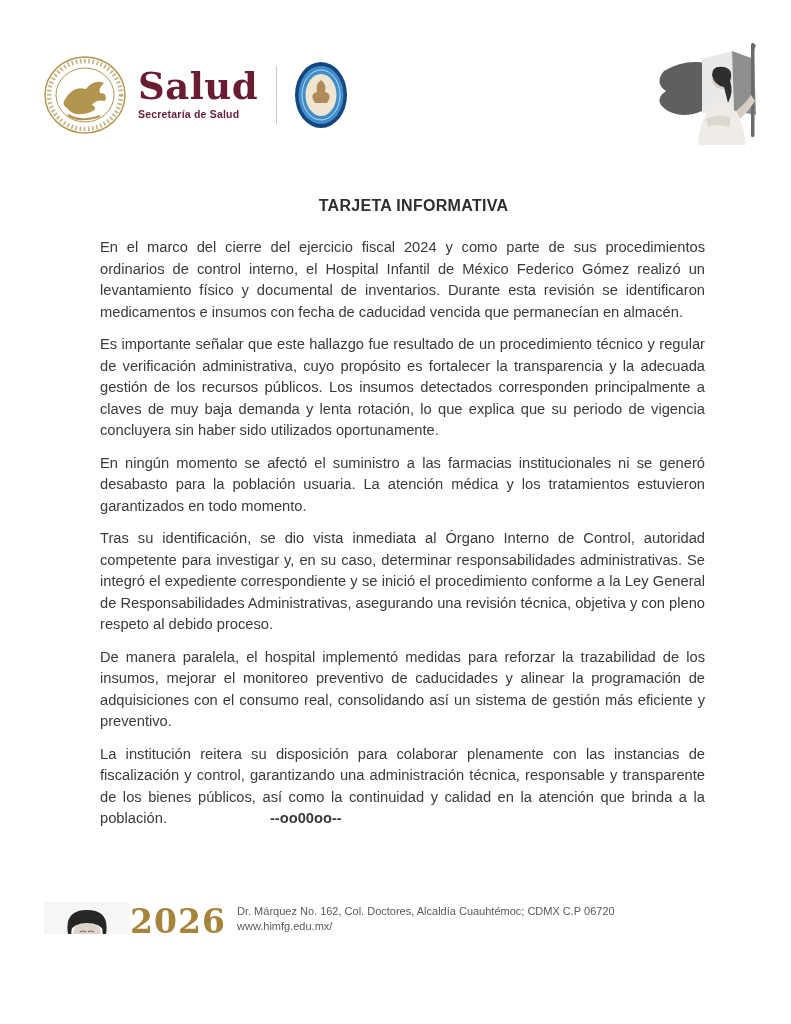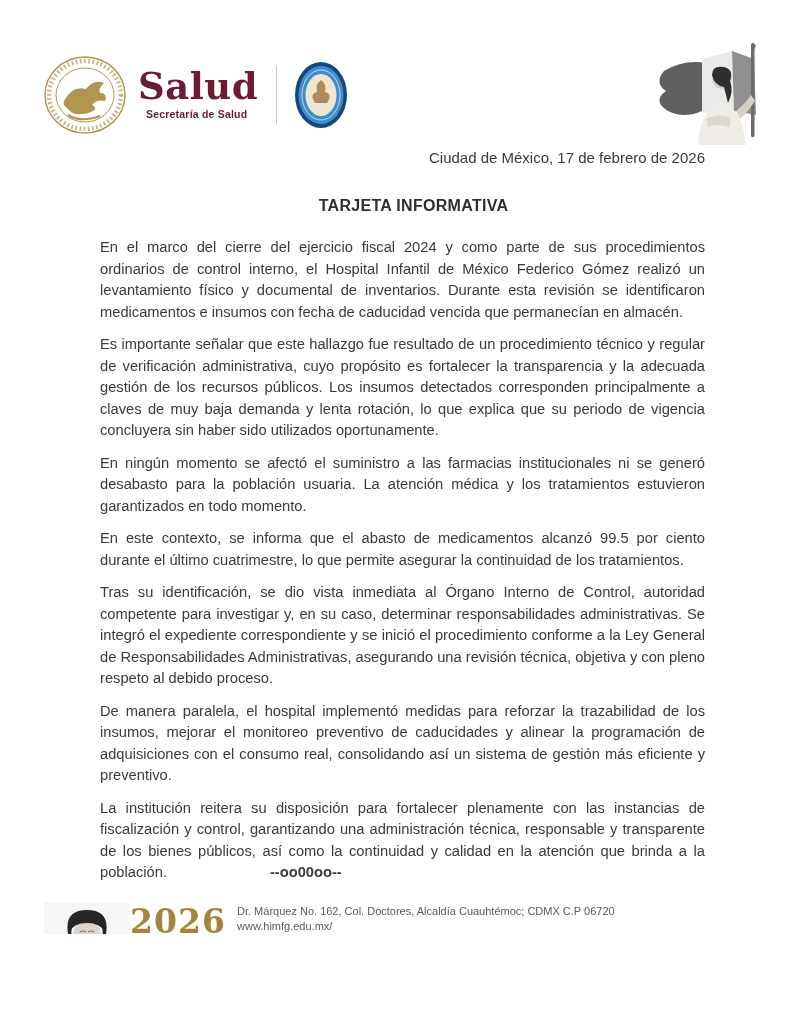--- a/index.html
+++ b/index.html
@@ -32,21 +32,20 @@
     color: #691c32;
     letter-spacing: 0.5px;
   }
   .brand-sub {
     display: block;
     font-size: 10.5px;
     font-weight: bold;
     color: #691c32;
     margin-top: 3px;
     letter-spacing: 0.2px;
-    margin-left: 8px;
   }
   .logo-divider {
     width: 1px;
     height: 58px;
     background: #c9c9c9;
     margin: 0 16px 0 18px;
   }
   .hospital-seal-wrap { width: 56px; height: 70px; }
   .flag-art {
     position: absolute;
@@ -200,31 +199,29 @@
       <rect x="101" y="10" width="3.5" height="94" rx="1.5" fill="#6b6b6b"></rect>
       <path d="M102 10 L106 12 L104 17 Z" fill="#6b6b6b"></path>
       <circle cx="72" cy="46" r="10" fill="#d7cfc4"></circle>
       <path d="M62 42 Q62 32 74 34 Q84 36 80 48 Q84 58 78 70 L74 54 Q64 52 62 42 Z" fill="#2e2e2e"></path>
       <path d="M48 112 Q50 78 70 68 Q92 74 96 112 Z" fill="#efece7"></path>
       <path d="M86 78 Q96 70 101 62 L105 68 Q97 80 90 86 Z" fill="#d7cfc4"></path>
       <path d="M56 86 Q66 80 80 84 L80 94 Q66 90 58 94 Z" fill="#dcd7cf"></path>
     </svg>
   </div>
 
-  <div class="date-line">Ciudad de México, 17 de febrero de 2026</div>
   <h1 class="doc-title">TARJETA INFORMATIVA</h1>
 
   <main class="doc-body">
     <p>En el marco del cierre del ejercicio fiscal 2024 y como parte de sus procedimientos ordinarios de control interno, el Hospital Infantil de México Federico Gómez realizó un levantamiento físico y documental de inventarios. Durante esta revisión se identificaron medicamentos e insumos con fecha de caducidad vencida que permanecían en almacén.</p>
     <p>Es importante señalar que este hallazgo fue resultado de un procedimiento técnico y regular de verificación administrativa, cuyo propósito es fortalecer la transparencia y la adecuada gestión de los recursos públicos. Los insumos detectados corresponden principalmente a claves de muy baja demanda y lenta rotación, lo que explica que su periodo de vigencia concluyera sin haber sido utilizados oportunamente.</p>
     <p>En ningún momento se afectó el suministro a las farmacias institucionales ni se generó desabasto para la población usuaria. La atención médica y los tratamientos estuvieron garantizados en todo momento.</p>
-    <p>En este contexto, se informa que el abasto de medicamentos alcanzó 99.5 por ciento durante el último cuatrimestre, lo que permite asegurar la continuidad de los tratamientos.</p>
     <p>Tras su identificación, se dio vista inmediata al Órgano Interno de Control, autoridad competente para investigar y, en su caso, determinar responsabilidades administrativas. Se integró el expediente correspondiente y se inició el procedimiento conforme a la Ley General de Responsabilidades Administrativas, asegurando una revisión técnica, objetiva y con pleno respeto al debido proceso.</p>
     <p>De manera paralela, el hospital implementó medidas para reforzar la trazabilidad de los insumos, mejorar el monitoreo preventivo de caducidades y alinear la programación de adquisiciones con el consumo real, consolidando así un sistema de gestión más eficiente y preventivo.</p>
-    <p><span>La institución reitera su disposición para fortalecer plenamente con las instancias de fiscalización y control, garantizando una administración técnica, responsable y transparente de los bienes públicos, así como la continuidad y calidad en la atención que brinda a la población.</span><span class="closing-mark">--oo00oo--</span></p>
+    <p><span>La institución reitera su disposición para colaborar plenamente con las instancias de fiscalización y control, garantizando una administración técnica, responsable y transparente de los bienes públicos, así como la continuidad y calidad en la atención que brinda a la población.</span><span class="closing-mark">--oo00oo--</span></p>
   </main>
 
   <div class="portrait-wrap">
     <svg viewBox="0 0 86 106" width="86" height="106" aria-hidden="true">
       <rect width="86" height="106" fill="#f7f6f4"></rect>
       <path d="M24 32 Q20 8 43 8 Q66 8 62 32 Q68 36 63 46 L58 38 Q62 16 43 15 Q24 16 28 38 L23 46 Q18 36 24 32 Z" fill="#262626"></path>
       <ellipse cx="43" cy="34" rx="14" ry="16.5" fill="#ddd5c9"></ellipse>
       <path d="M25 30 Q29 13 43 13 Q57 13 61 30 Q56 21 43 21 Q30 21 25 30 Z" fill="#262626"></path>
       <path d="M36 30 Q39 28 42 30 M44 30 Q47 28 50 30" stroke="#7a7469" stroke-width="1.2" fill="none"></path>
       <path d="M40 40 Q43 42 46 40" stroke="#9c9488" stroke-width="1" fill="none"></path>

